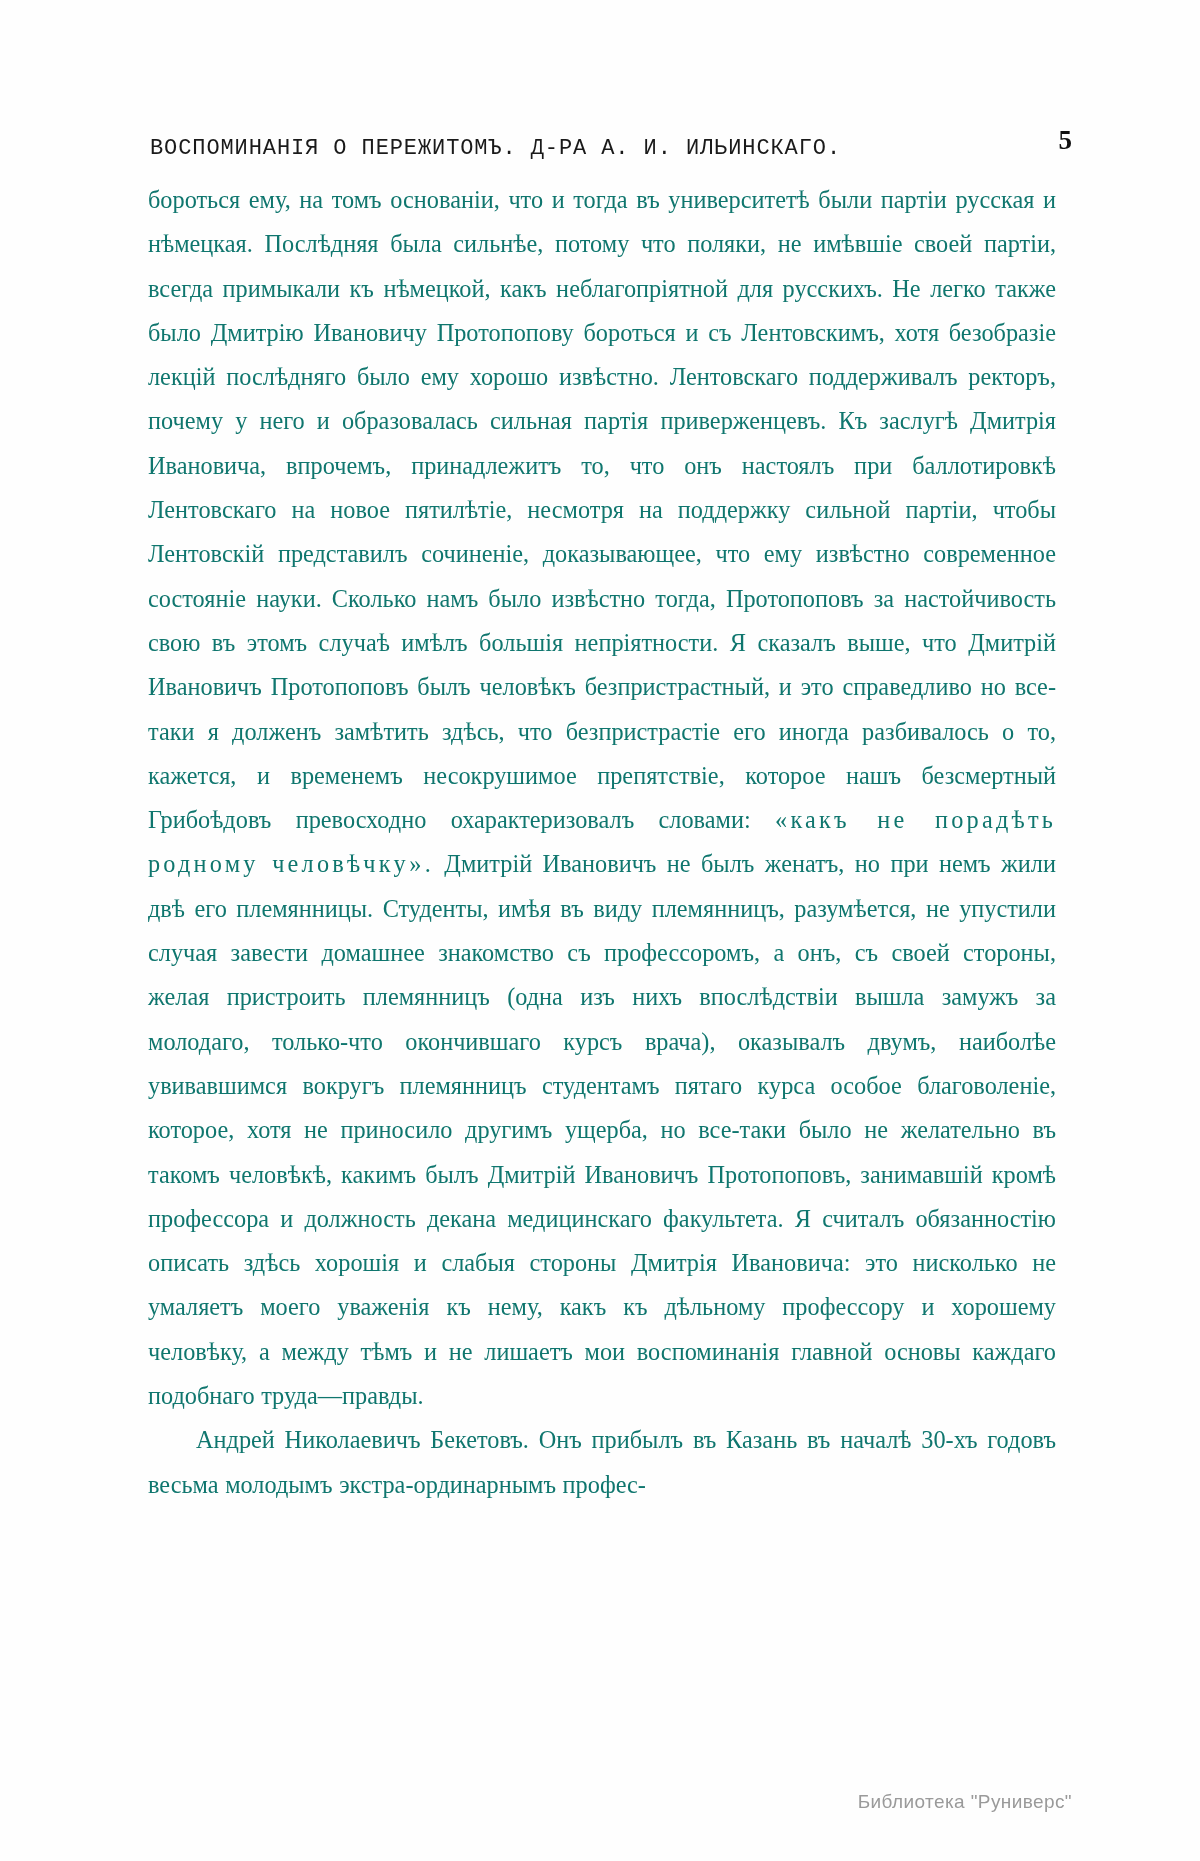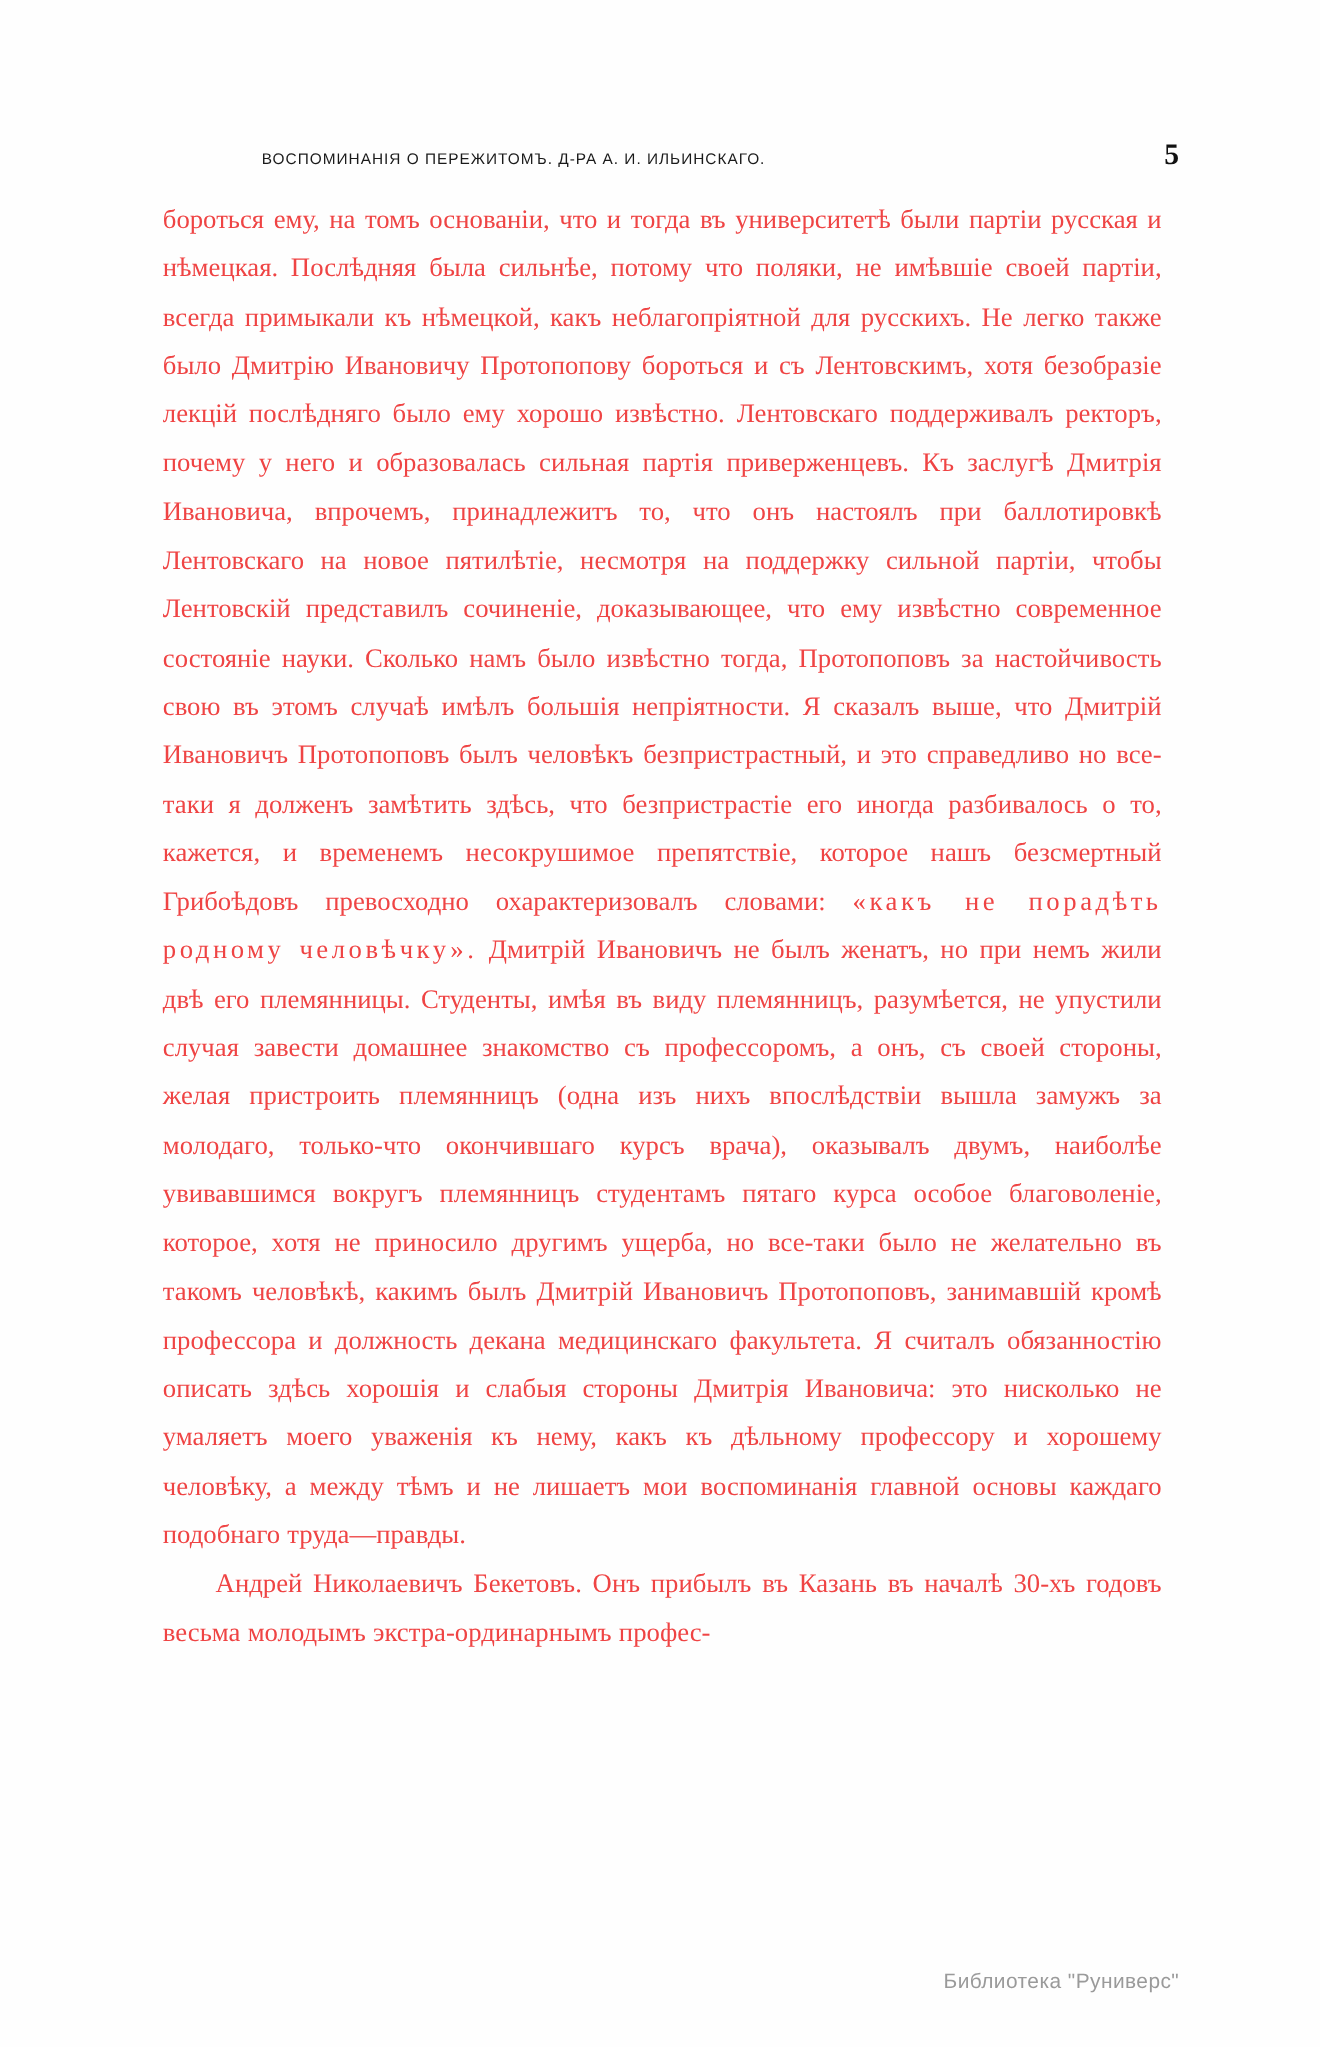--- a/index.html
+++ b/index.html
@@ -29,48 +29,47 @@
     position: absolute;
     top: 136px;
     left: 150px;
     width: 900px;
     display: flex;
     align-items: baseline;
     justify-content: flex-start;
   }
 
   .running-head .head-title {
-    font-family: Liberation Sans, sans-serif;
-    font-size: 14px;
+    font-family: Liberation Mono, monospace;
+    font-size: 22px;
     letter-spacing: 0.9px;
     color: #1a1a1a;
     text-transform: uppercase;
     white-space: nowrap;
-    margin-left: 88px;
   }
 
   .page-number {
     position: absolute;
     top: 125px;
     right: 128px;
     font-family: "Liberation Serif", serif;
     font-size: 27px;
     font-weight: bold;
     color: #111111;
   }
 
   .body-text {
     position: absolute;
     top: 178px;
     left: 148px;
     width: 908px;
     font-family: "Liberation Serif", serif;
     font-size: 24.3px;
     line-height: 44.3px;
-    color: #ef4444;
+    color: #0f766e;
     text-align: justify;
   }
 
   .body-text p {
     margin: 0;
     text-align: justify;
     text-justify: inter-word;
     word-spacing: 0.5px;
   }
 

